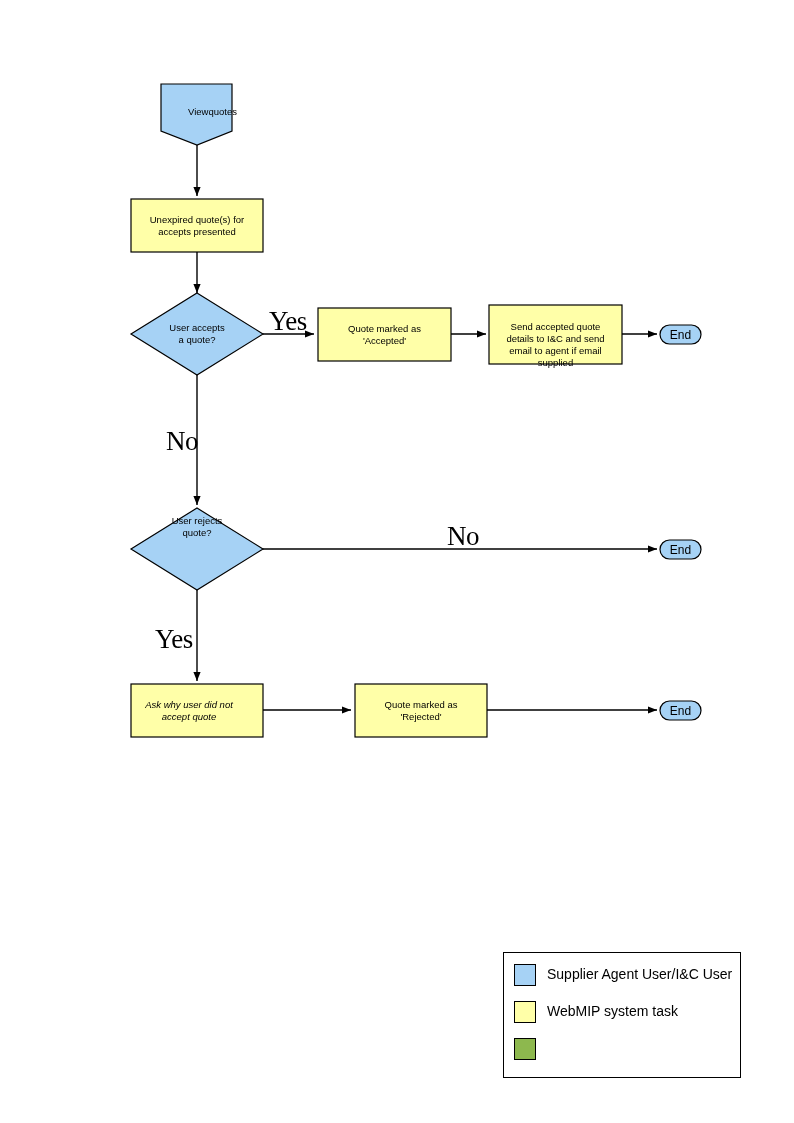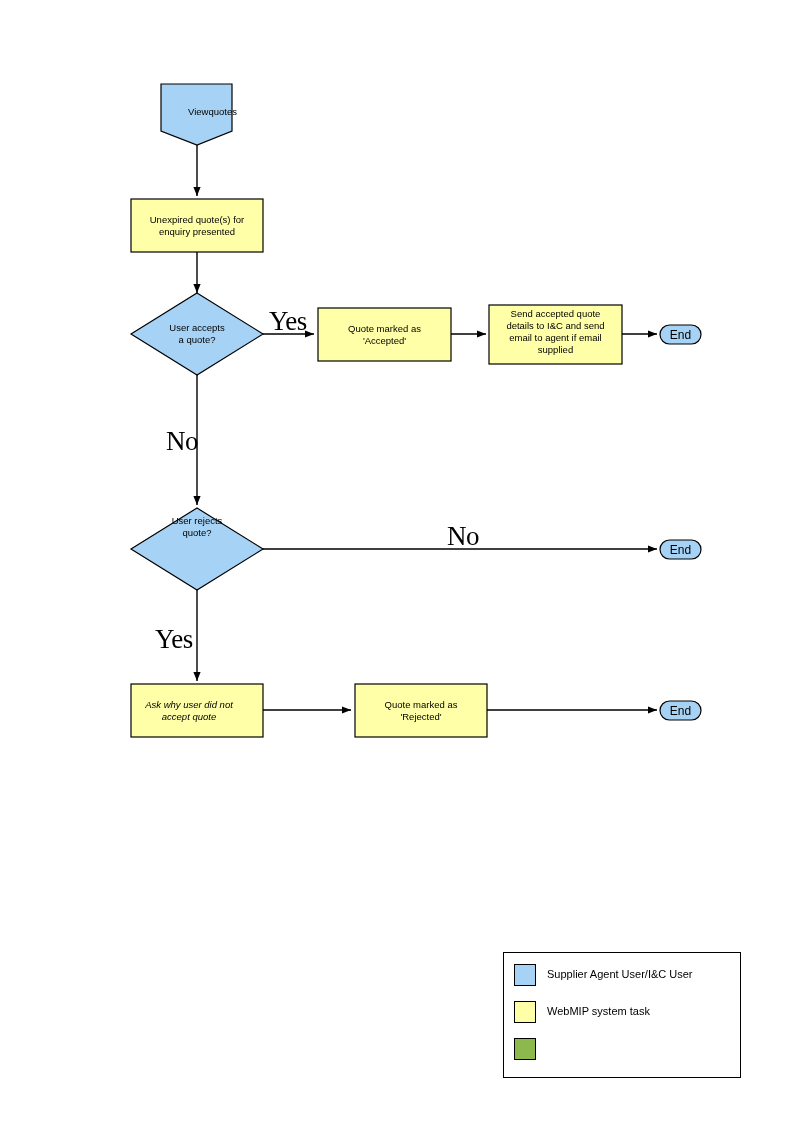--- a/index.html
+++ b/index.html
@@ -66,21 +66,21 @@
   }
   .legend-swatch {
     width: 22px;
     height: 22px;
     border: 1px solid #000000;
     box-sizing: border-box;
     flex: 0 0 auto;
   }
   .legend-label {
     margin-left: 11px;
-    font-size: 11px;
+    font-size: 14px;
     line-height: 14px;
     color: #000000;
     white-space: pre-line;
     padding-top: 3px;
   }
 </style>
 </head>
 <body>
 
 <svg id="canvas" viewBox="0 0 794 1123" xmlns="http://www.w3.org/2000/svg">
@@ -122,29 +122,29 @@
   <rect x="131" y="684" width="132" height="53" fill="#FFFFA8" stroke="#000000" stroke-width="1.2"></rect>
 
   <rect x="355" y="684" width="132" height="53" fill="#FFFFA8" stroke="#000000" stroke-width="1.2"></rect>
 
   <rect x="660" y="701" width="41" height="19" rx="9.5" ry="9.5" fill="#A6D2F5" stroke="#000000" stroke-width="1.2"></rect>
 </svg>
 
 <div class="node-text" style="left:161px; top:84px; width:71px; height:55px;padding-left:16px;">Viewquotes</div>
 
 <div class="node-text" style="left:131px; top:199px; width:132px; height:53px;">Unexpired quote(s) for
-enquiry presented</div>
+accepts presented</div>
 
 <div class="node-text" style="left:141px; top:308px; width:112px; height:52px;">User accepts
 a quote?</div>
 
 <div class="node-text" style="left:318px; top:308px; width:133px; height:53px;">Quote  marked as
 'Accepted'</div>
 
-<div class="node-text" style="left:489px; top:302px; width:133px; height:59px;border-radius:18px;">Send accepted quote
+<div class="node-text" style="left:489px; top:315px; width:133px; height:59px;border-radius:18px;">Send accepted quote
 details to I&amp;C and send
 email to agent if email
 supplied</div>
 
 <div class="end-text" style="left:660px; top:325px; width:41px; height:19px;">End</div>
 
 <div class="node-text" style="left:141px; top:501px; width:112px; height:52px;">User rejects
 quote?</div>
 
 <div class="end-text" style="left:660px; top:540px; width:41px; height:19px;">End</div>

